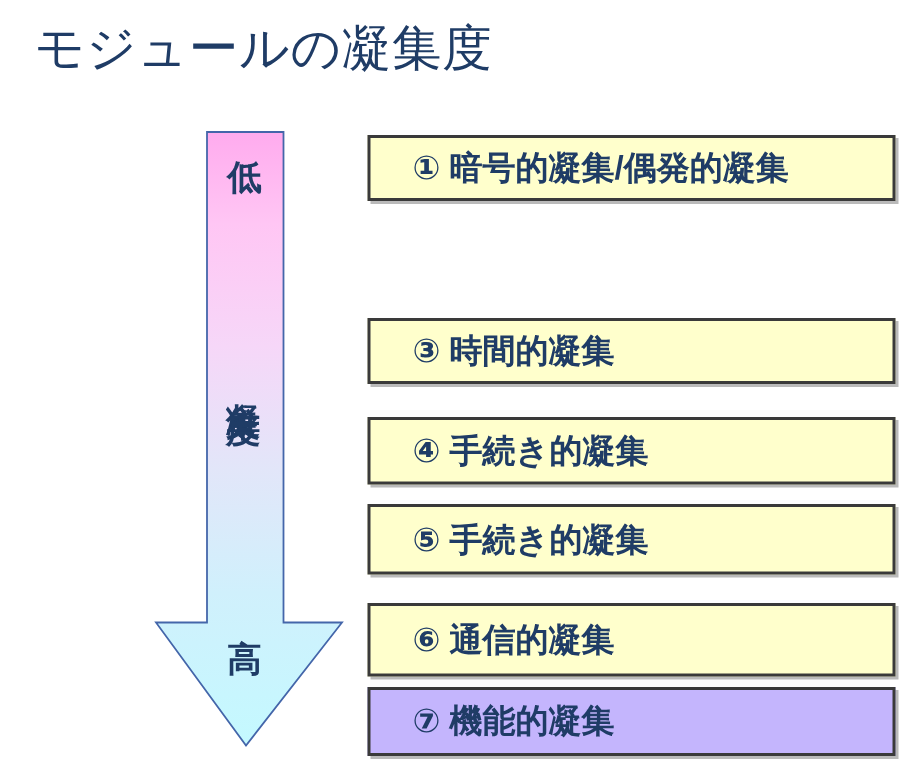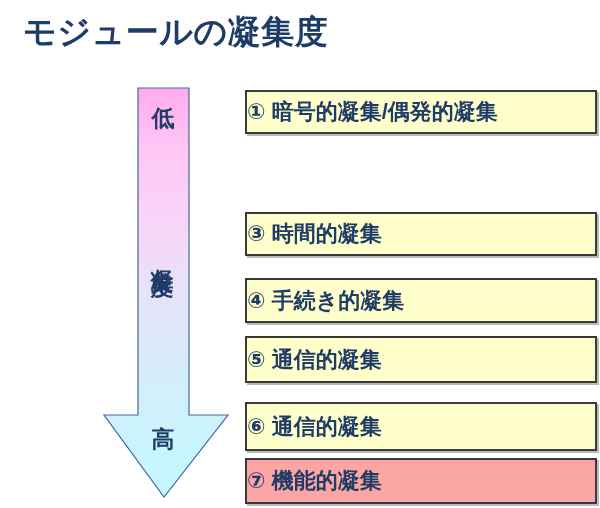--- a/index.html
+++ b/index.html
@@ -13,21 +13,21 @@
     width: 600px;
     height: 508px;
     background: #ffffff;
     overflow: hidden;
   }
   .slide-title {
     position: absolute;
     left: 23px;
     top: 10px;
     font-size: 33px;
-    font-weight: bold;
+    font-weight: normal;
     color: #1f3c66;
     letter-spacing: 0.5px;
     white-space: nowrap;
   }
   .arrow-svg {
     position: absolute;
     left: 100px;
     top: 87px;
     width: 140px;
     height: 414px;
@@ -56,28 +56,28 @@
   .cohesion-box {
     position: absolute;
     left: 245px;
     width: 352px;
     box-sizing: border-box;
     background: #ffffcc;
     border: 2px solid #3a3a3a;
     box-shadow: 2px 2px 0 rgba(130,130,130,0.55);
     display: flex;
     align-items: center;
-    padding-left: 0;
+    padding-left: 28px;
     font-size: 22px;
     font-weight: bold;
     color: #1f3c66;
     white-space: nowrap;
   }
   .cohesion-box.highlight {
-    background: #fca5a5;
+    background: #c4b5fd;
   }
   .b1 { top: 90px;  height: 44px; }
   .b2 { top: 151px; height: 47px; }
   .b3 { top: 212px; height: 44px; }
   .b4 { top: 278px; height: 45px; }
   .b5 { top: 336px; height: 47px; }
   .b6 { top: 402px; height: 49px; }
   .b7 { top: 458px; height: 46px; }
 </style>
 </head>
@@ -107,19 +107,19 @@
 
   <div class="arrow-label high">高</div>
 
   <div class="cohesion-box b1">① 暗号的凝集/偶発的凝集</div>
 
 
   <div class="cohesion-box b3">③ 時間的凝集</div>
 
   <div class="cohesion-box b4">④ 手続き的凝集</div>
 
-  <div class="cohesion-box b5">⑤ 通信的凝集</div>
+  <div class="cohesion-box b5">⑤ 手続き的凝集</div>
 
   <div class="cohesion-box b6">⑥ 通信的凝集</div>
 
   <div class="cohesion-box b7 highlight">⑦ 機能的凝集</div>
 
 </div>
 
 </body></html>

